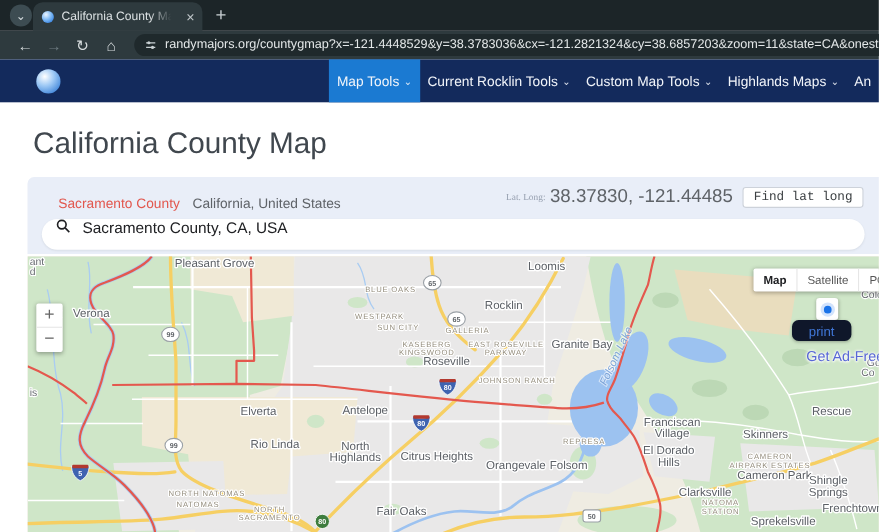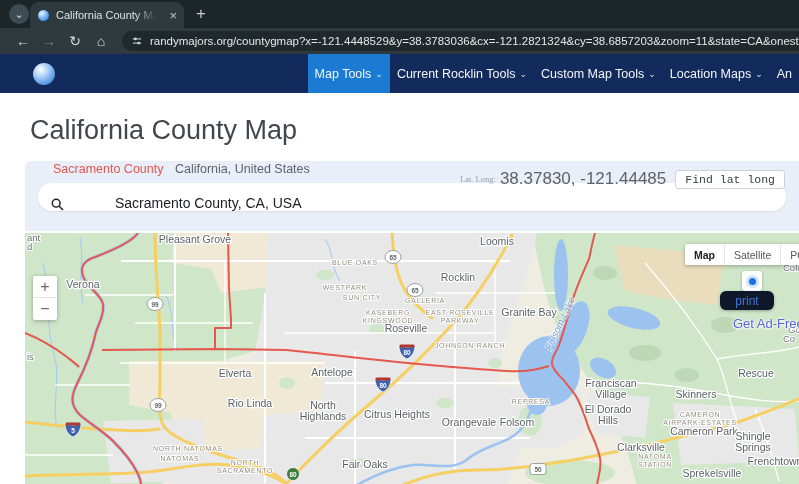--- a/index.html
+++ b/index.html
@@ -35,31 +35,31 @@
   .brand-title { color:#fff; font-size:14.5px; line-height:15px; }
   .brand-sub { color:#dfe6f2; font-size:7px; letter-spacing:1.2px; }
   nav.main-nav { margin-left:auto; display:flex; align-items:stretch; }
   .nav-item { display:flex; align-items:center; padding:0 7px; color:#f2f5fa; font-size:12.5px; white-space:nowrap; }
   .nav-item.active { background:#1b7ad2; }
   .nav-caret { font-size:9px; margin-left:4px; opacity:.9; }
 
   
   .page-title { font-size:27px; font-weight:400; color:#40474e; margin:22px 0 0 30px; }
   .county-panel { width:774px; margin:15px 0 0 25px; height:70px; background:#e9eef8; border-radius:6px 0 0 0; position:relative; }
-  .county-row { padding:1px 0 0 28px; font-size:12.5px; }
+  .county-row { padding:17px 0 0 28px; font-size:12.5px; }
   .county-name { color:#e2574e; }
   .county-region { color:#5f6368; margin-left:8px; }
   .latlong { position:absolute; top:8px; right:14px; display:flex; align-items:center; }
   .latlong-label { font-size:8.5px; color:#97a0b0;font-family:Liberation Serif, serif; }
   .latlong-value { font-size:17px; color:#5f6368; margin-left:4px; }
   .find-btn { margin-left:9px; font-size:11.5px; color:#3c4043; background:#fff; border:1px solid #cdd2da;
     border-radius:3px; padding:2px 9px; font-family:Liberation Mono, monospace; }
   .search-row { margin:7px 13px 0 13px; }
-  .search-pill { background:#fff; border-radius:14px; height:28px; display:flex; align-items:flex-end;
-    padding-left:13px; box-shadow:0 1px 2px rgba(60,64,67,.1);gap:40px; }
+  .search-pill { background:#fff; border-radius:14px; height:28px; display:flex; align-items:flex-start;
+    padding-left:13px; box-shadow:0 1px 2px rgba(60,64,67,.1); }
   .search-pill input { border:none; outline:none; background:transparent; font-family:inherit;
     font-size:14px; color:#202124; margin-left:11px; width:640px; }
 
   
   .map-wrap { position:relative; width:774px; height:252px; margin:2px 0 0 25px; overflow:hidden; background:#efece2; cursor:grab; }
   .map-wrap svg { position:absolute; inset:0; }
   svg text.city { font-size:10.5px; fill:#5c6066; text-anchor:middle;
     paint-order:stroke; stroke:#ffffff; stroke-width:2.4px; stroke-linejoin:round; }
   svg text.district { font-size:7px; letter-spacing:.7px; fill:#948d7d; text-anchor:middle;
     paint-order:stroke; stroke:#ffffff; stroke-width:2px; stroke-linejoin:round; }
@@ -126,21 +126,21 @@
       </div>
       <div class="nav-item">
         <span>Current Rocklin Tools</span>
         <span class="nav-caret">⌄</span>
       </div>
       <div class="nav-item">
         <span>Custom Map Tools</span>
         <span class="nav-caret">⌄</span>
       </div>
       <div class="nav-item">
-        <span>Location Maps</span>
+        <span>Highlands Maps</span>
         <span class="nav-caret">⌄</span>
       </div>
       <div class="nav-item">
         <span>An</span>
       </div>
     </nav>
 </div>
 
 <h1 class="page-title">California County Map</h1>
 

